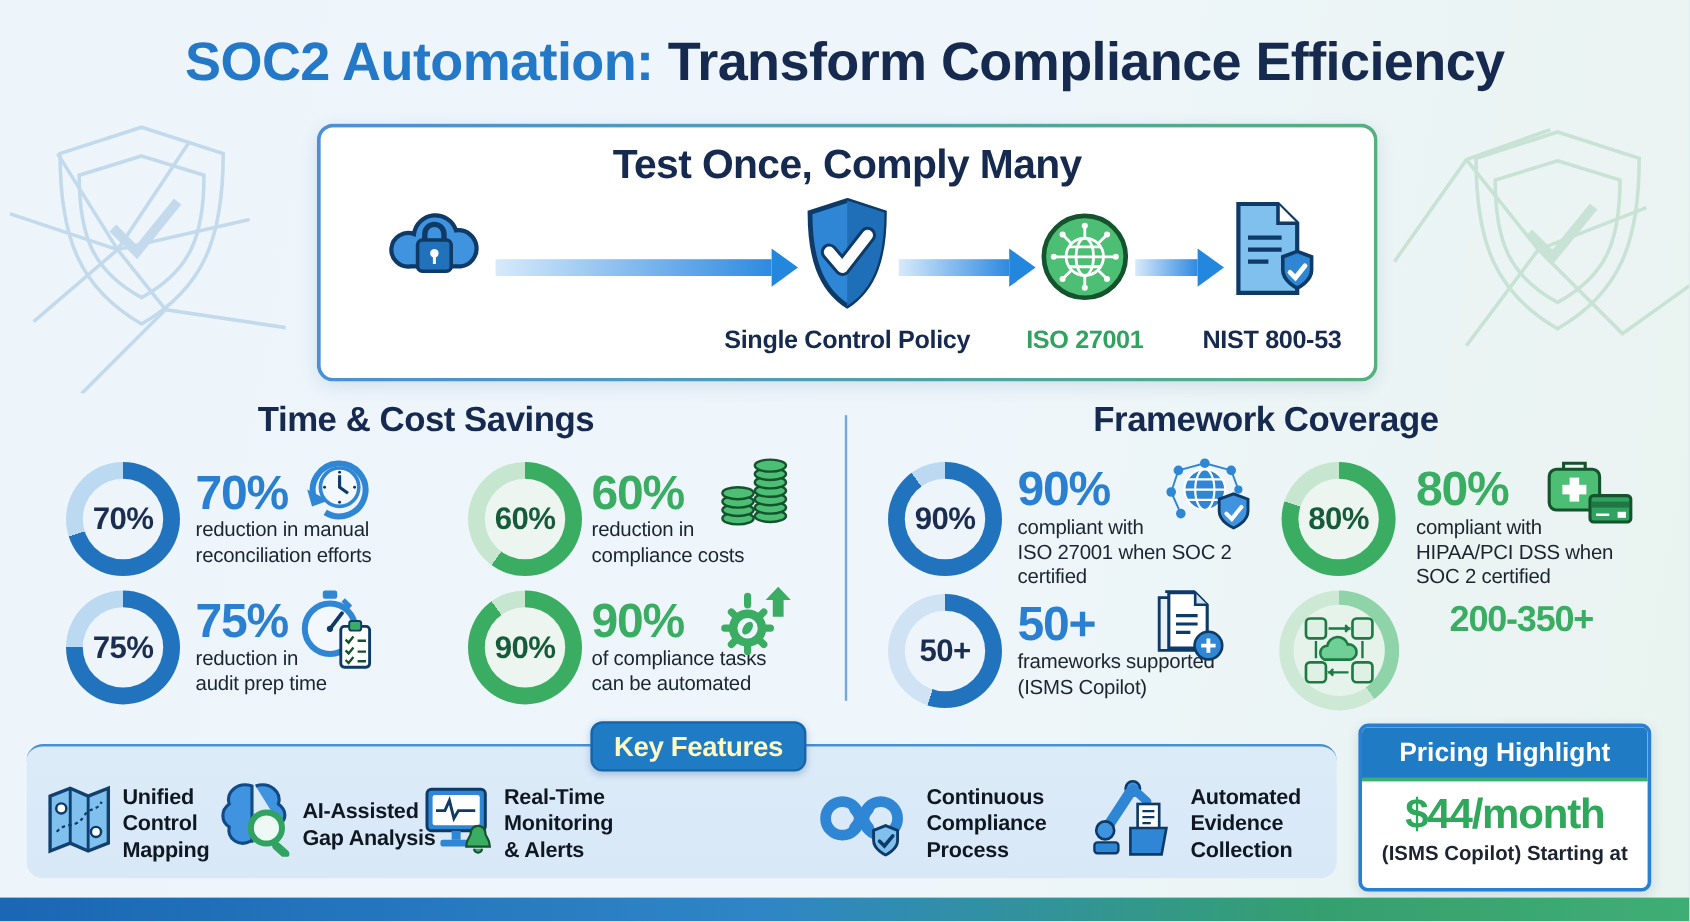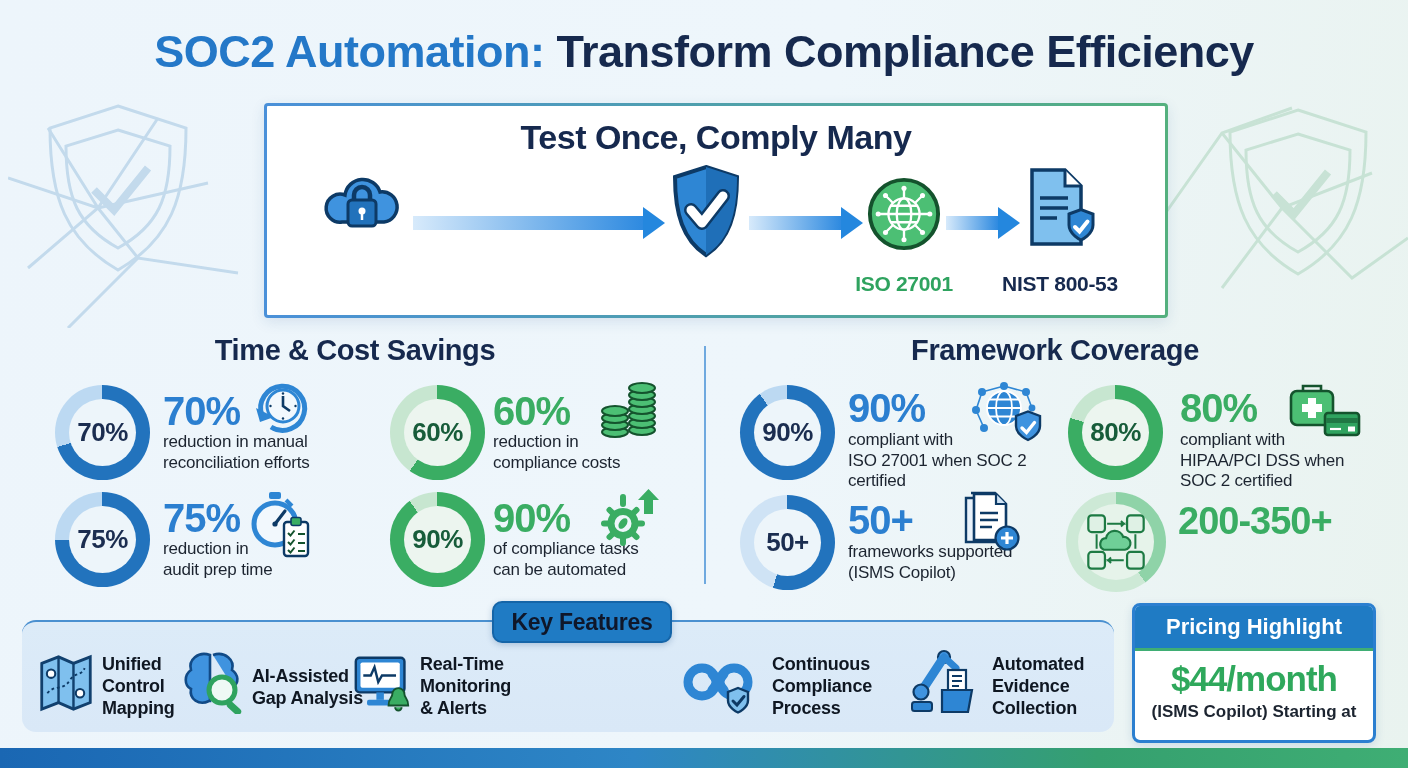--- a/index.html
+++ b/index.html
@@ -7,24 +7,24 @@
     font-family:"Liberation Sans",sans-serif;
     background:linear-gradient(100deg,#edf5fb 0%,#eef6fb 55%,#e9f3ef 100%);}
   .abs{position:absolute;}
   
   .wm{position:absolute;opacity:.85;}
   
   .page-title{position:absolute;top:26px;left:0;width:100%;text-align:center;
     font-size:45px;font-weight:800;letter-spacing:-.5px;color:#16294e;}
   .page-title .hl{color:#2478c8;}
   
-  .hero{position:absolute;left:264px;top:103px;width:878px;height:209px;border-radius:4px;
+  .hero{position:absolute;left:264px;top:103px;width:878px;height:209px;border-radius:14px;
     border:3px solid transparent;
     background:linear-gradient(#fff,#fff) padding-box,linear-gradient(90deg,#4a90d9,#54b07e) border-box;
-    box-shadow:0 4px 14px rgba(30,80,140,.12);padding-left:20px;}
+    box-shadow:0 4px 14px rgba(30,80,140,.12);}
   .hero-title{position:absolute;top:12px;left:0;width:100%;text-align:center;
     font-size:34px;font-weight:800;color:#16294e;letter-spacing:-.5px;}
   .node-label{position:absolute;top:166px;text-align:center;font-size:21px;font-weight:800;letter-spacing:-.3px;}
   .lbl-blue{color:#2b7fd0}.lbl-navy{color:#16294e}.lbl-green{color:#2fa35f}
   .arrow{position:absolute;top:110px;height:14px;background:linear-gradient(90deg,#d7eafb,#2e8ae0);}
   .arrow:after{content:"";position:absolute;right:-22px;top:-9px;border-left:22px solid #2487de;
     border-top:16px solid transparent;border-bottom:16px solid transparent;}
   
   .sec-title{position:absolute;top:334px;width:450px;text-align:center;
     font-size:29px;font-weight:800;color:#16294e;letter-spacing:-.4px;}
@@ -40,21 +40,21 @@
   
   .stat-val{position:absolute;font-size:40px;font-weight:800;line-height:1;letter-spacing:-1px;}
   .c-blue{color:#2b7fd0}.c-green{color:#3aad63}
   .stat-desc{position:absolute;white-space:pre-line;font-size:17px;line-height:1.22;
     font-weight:500;color:#1c2430;letter-spacing:-.2px;}
   .stat-icon{position:absolute;display:block;}
   
   .features-panel{position:absolute;left:22px;top:620px;width:1092px;height:110px;border-radius:14px;
     background:linear-gradient(180deg,#dcebf8,#d9e8f7);border-top:2px solid #4a90d0;}
   .features-badge{position:absolute;left:492px;top:601px;width:176px;height:38px;border-radius:10px;
-    background:#1f7bc4;border:2px solid #1565a8;color:#0f172a;display:flex;align-items:center;justify-content:center;
+    background:#1f7bc4;border:2px solid #1565a8;color:#fef9c3;display:flex;align-items:center;justify-content:center;
     font-size:23px;font-weight:800;letter-spacing:-.3px;box-shadow:0 2px 6px rgba(20,70,130,.25);}
   .feature-label{position:absolute;white-space:pre-line;font-size:18px;line-height:1.22;
     font-weight:700;color:#0f1722;letter-spacing:-.2px;}
   
   .pricing{position:absolute;left:1132px;top:603px;width:238px;height:134px;border-radius:8px;
     background:#fff;border:3px solid #2b7fd0;overflow:hidden;box-shadow:0 3px 10px rgba(30,80,140,.15);}
   .pricing-header{height:42px;background:#1f7bc4;color:#fff;display:flex;align-items:center;justify-content:center;
     font-size:22px;font-weight:800;border-bottom:3px solid #3fae74;}
   .pricing-price{margin-top:8px;text-align:center;font-size:35px;font-weight:800;color:#2fa85c;letter-spacing:-1px;}
   .pricing-note{margin-top:3px;text-align:center;font-size:17px;font-weight:600;color:#1c2430;}
@@ -100,20 +100,21 @@
     </svg>
 
     <div class="arrow" style="left:146px;width:230px"></div>
 
     <svg class="abs" style="left:402px;top:56px" width="74" height="98" viewBox="0 0 74 98">
       <path d="M37 5 L68 15 C68 52 60 78 37 93 C14 78 6 52 6 15 Z" fill="#2e86d4" stroke="#0d3a66" stroke-width="4"></path>
       <path d="M37 5 L68 15 C68 52 60 78 37 93 Z" fill="#1f6fb8"></path>
       <path d="M22 48 l11 13 l21 -27" stroke="#0d3a66" stroke-width="14" fill="none" stroke-linecap="round" stroke-linejoin="round"></path>
       <path d="M22 48 l11 13 l21 -27" stroke="#fff" stroke-width="9" fill="none" stroke-linecap="round" stroke-linejoin="round"></path>
     </svg>
+    <div class="node-label lbl-navy" style="left:309px;width:260px">Single Control Policy</div>
 
     <div class="arrow" style="left:482px;width:92px"></div>
 
     <svg class="abs" style="left:599px;top:70px" width="76" height="76" viewBox="0 0 78 78">
       <circle cx="39" cy="39" r="35" fill="#4cbf74" stroke="#14532d" stroke-width="4"></circle>
       <g stroke="#fff" stroke-width="2.4" fill="none">
         <circle cx="39" cy="39" r="16"></circle>
           <ellipse cx="39" cy="39" rx="7.5" ry="16"></ellipse>
         <path d="M23 39 h32 M25.5 30.5 h27 M25.5 47.5 h27"></path>
         <path d="M39 23 v-9 M39 55 v9 M23 39 h-9 M55 39 h9 M28 28 l-7 -7 M50 50 l7 7 M50 28 l7 -7 M28 50 l-7 7"></path>
@@ -297,21 +298,21 @@
             <rect x="38" y="37" width="15" height="15" rx="3"></rect>
         </g>
         <g stroke="#1d7a43" stroke-width="1.8" fill="none">
           <path d="M20 11.5 h15 M35 44.5 h-14 M10.5 21 v13 M45.5 21 v13"></path>
           <path d="M32 11.5 l3 0 l-2.5 -2.5 M32 11.5 l3 0 l-2.5 2.5 M24 44.5 l-3 0 l2.5 -2.5 M24 44.5 l-3 0 l2.5 2.5"></path>
         </g>
         <path d="M17 35 a5.5 5.5 0 0 1 2 -10.5 a8 8 0 0 1 15.5 -1 a5.5 5.5 0 0 1 1.5 11.5 z" fill="#6fcf97" stroke="#1d7a43" stroke-width="2"></path>
       </svg>
     </div>
   </div>
-  <div class="stat-val c-green" style="left:1178px;top:502px;font-size:38px">200-350+</div>
+  <div class="stat-val c-green" style="left:1208px;top:502px;font-size:30px">200-350+</div>
 
   <div class="features-panel"></div>
   <div class="features-badge">Key Features</div>
 
   <svg class="abs" style="left:38px;top:650px" width="56" height="66" viewBox="0 0 60 66">
     <path d="M4 12 L22 5 L38 12 L56 5 V54 L38 61 L22 54 L4 61 Z" fill="#7fc0ee" stroke="#11406e" stroke-width="3"></path>
     <path d="M22 5 V54 M38 12 V61" stroke="#11406e" stroke-width="2.6" fill="none"></path>
     <path d="M10 44 C18 34 27 42 34 30 C40 21 46 26 50 17" stroke="#0d3a66" stroke-width="2" stroke-dasharray="3 3" fill="none"></path>
     <circle cx="14" cy="23" r="4.5" fill="#fff" stroke="#0d3a66" stroke-width="2.2"></circle>
     <circle cx="45" cy="44" r="4.5" fill="#fff" stroke="#0d3a66" stroke-width="2.2"></circle>

